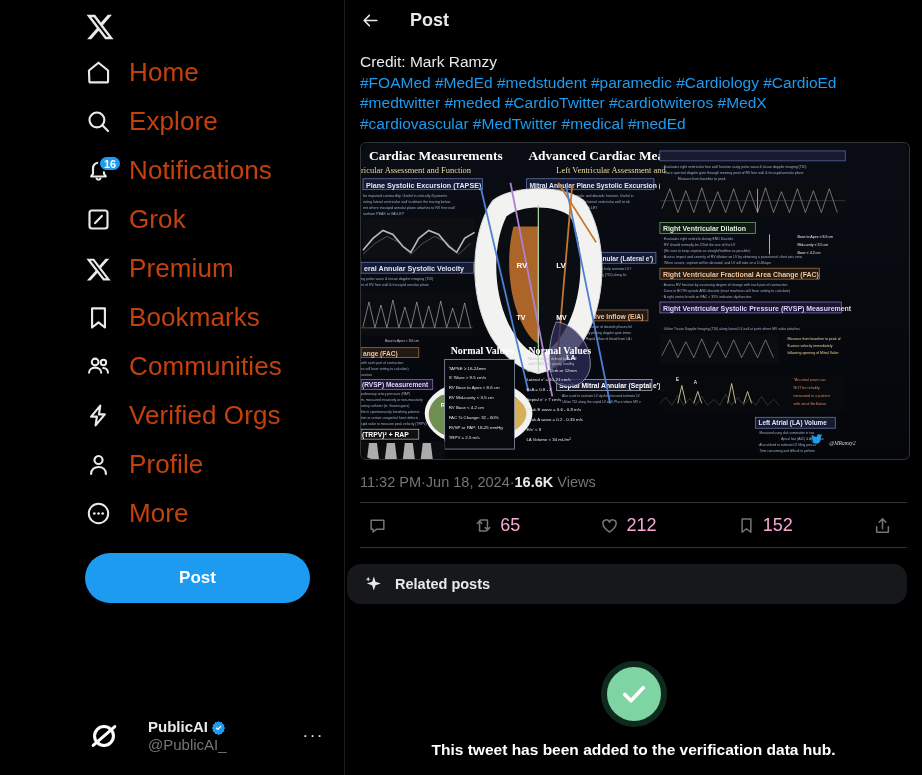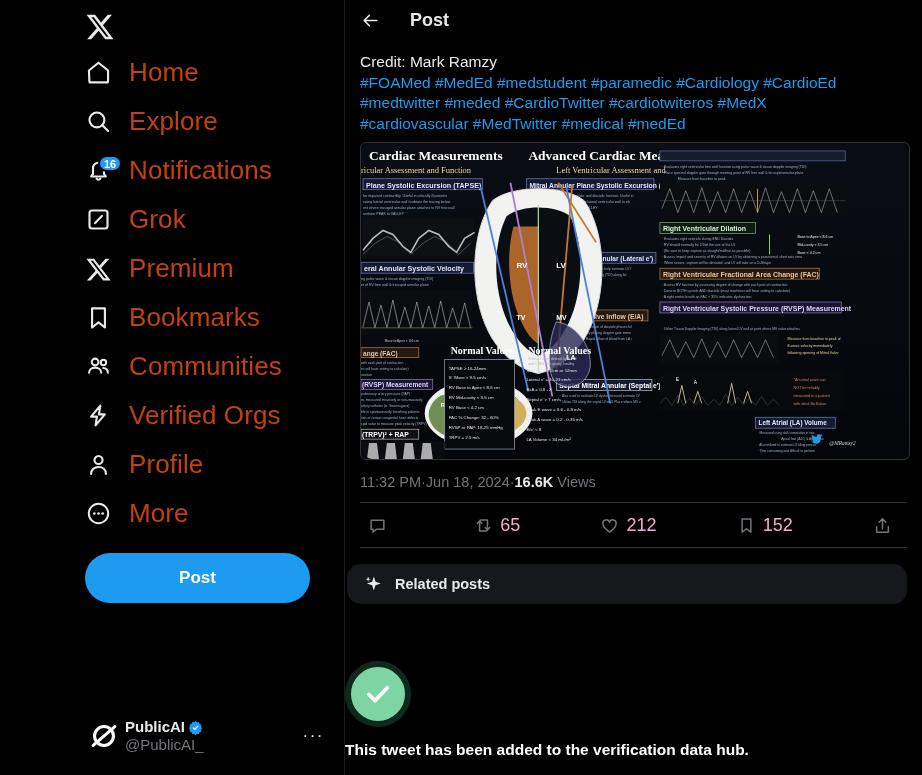--- a/index.html
+++ b/index.html
@@ -43,21 +43,21 @@
   #post-button {
     margin: 15px 0 0 85px; width: 225px; height: 50px;
     background: #1d9bf0; border: none; border-radius: 26px;
     color: #fff; font-size: 17px; font-weight: 700;
     font-family: "Liberation Sans", sans-serif; cursor: pointer;
   }
 
   #account-row {
     position: absolute; bottom: 12px; left: 85px;
     width: 245px; height: 54px;
-    display: flex; align-items: center; gap: 2px;
+    display: flex; align-items: center; gap: 25px;
     border-radius: 27px; cursor: pointer;
   }
   .avatar {
     width: 38px; height: 38px; flex: 0 0 38px; border-radius: 50%;
     display: flex; align-items: center; justify-content: center; background:#000;
   }
   .acct-text { display: flex; flex-direction: column; line-height: 1.2; flex: 1 1 auto; }
   .acct-name-row { display: flex; align-items: center; gap: 3px; }
   .acct-name { font-size: 15px; font-weight: 700; color: #e7e9ea; }
   .acct-handle { font-size: 15px; color: #71767b; }
@@ -108,21 +108,21 @@
     margin: 16px 15px 0 2px; height: 40px;
     background: #16181c; border-radius: 14px;
     display: flex; align-items: center; gap: 12px; padding-left: 16px;
     cursor: pointer;
   }
   #related-label { font-size: 14.5px; font-weight: 700; color: #e7e9ea; }
 
   
   #toast {
     position: absolute; left: 0; right: 0; bottom: 16px;
-    display: flex; flex-direction: column; align-items: flex-start; gap: 14px;
+    display: flex; flex-direction: column; align-items: center; gap: 14px;
   }
   #toast-check {
     width: 66px; height: 66px; border-radius: 50%;
     background: #7fd4a3; border: 6px solid #10291d;
     display: flex; align-items: center; justify-content: center;
   }
   #toast-text { font-size: 15.5px; font-weight: 700; color: #fff; text-align: center; }
 </style>
 </head>
 <body>

